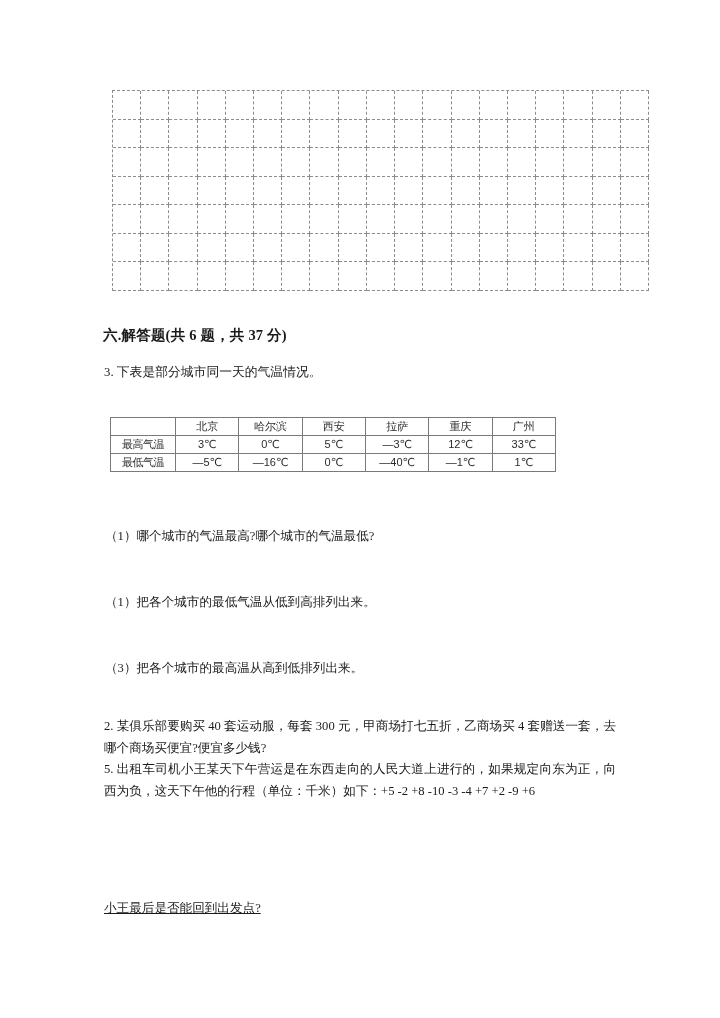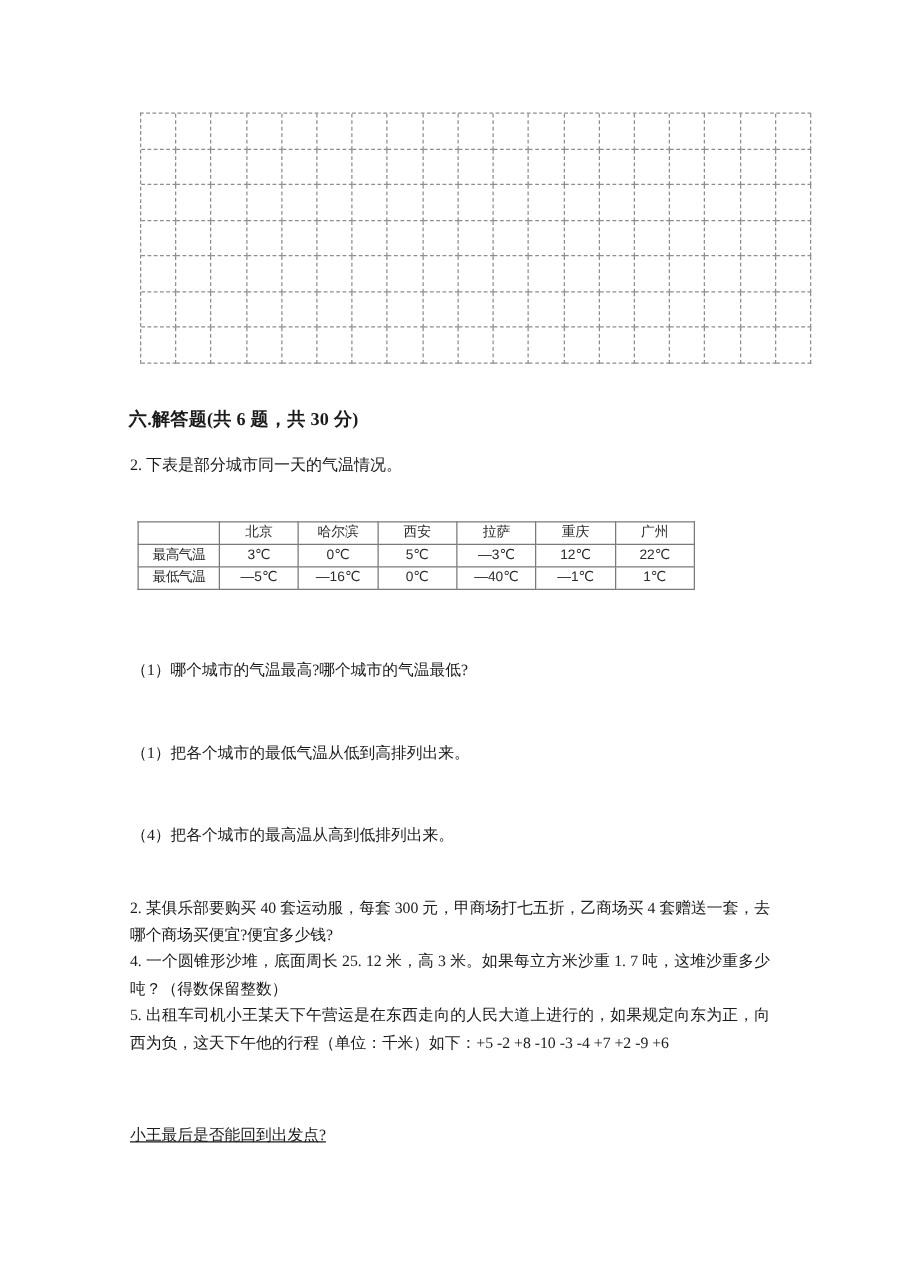--- a/index.html
+++ b/index.html
@@ -256,23 +256,23 @@
     <div class="gcell" style="border-right-color: rgb(141, 141, 141); border-bottom-color: rgb(141, 141, 141); border-right-style: dashed; border-bottom-style: dashed;"></div>
     <div class="gcell" style="border-right-color: rgb(141, 141, 141); border-bottom-color: rgb(141, 141, 141); border-right-style: dashed; border-bottom-style: dashed;"></div>
     <div class="gcell" style="border-right-color: rgb(141, 141, 141); border-bottom-color: rgb(141, 141, 141); border-right-style: dashed; border-bottom-style: dashed;"></div>
     <div class="gcell" style="border-right-color: rgb(141, 141, 141); border-bottom-color: rgb(141, 141, 141); border-right-style: dashed; border-bottom-style: dashed;"></div>
     <div class="gcell" style="border-right-color: rgb(141, 141, 141); border-bottom-color: rgb(141, 141, 141); border-right-style: dashed; border-bottom-style: dashed;"></div>
     <div class="gcell" style="border-right-color: rgb(141, 141, 141); border-bottom-color: rgb(141, 141, 141); border-right-style: dashed; border-bottom-style: dashed;"></div>
     <div class="gcell" style="border-right-color: rgb(141, 141, 141); border-bottom-color: rgb(141, 141, 141); border-right-style: dashed; border-bottom-style: dashed;"></div>
     <div class="gcell" style="border-right-color: rgb(141, 141, 141); border-bottom-color: rgb(141, 141, 141); border-right-style: dashed; border-bottom-style: dashed;"></div>
   </div>
 
-<div id="section-heading">六.解答题(共 6 题，共 30 分)</div>
-
-<div id="q1-stem">2. 下表是部分城市同一天的气温情况。</div>
+<div id="section-heading">六.解答题(共 6 题，共 37 分)</div>
+
+<div id="q1-stem">3. 下表是部分城市同一天的气温情况。</div>
 
 <table id="temp-table">
   <thead>
     <tr>
       <td class="rowhead"></td>
       <td>北京</td>
       <td>哈尔滨</td>
       <td>西安</td>
       <td>拉萨</td>
       <td>重庆</td>
@@ -280,37 +280,36 @@
     </tr>
   </thead>
   <tbody>
     <tr>
       <td class="rowhead">最高气温</td>
       <td>3℃</td>
       <td>0℃</td>
       <td>5℃</td>
       <td>—3℃</td>
       <td>12℃</td>
-      <td>22℃</td>
+      <td>33℃</td>
     </tr>
     <tr>
       <td class="rowhead">最低气温</td>
       <td>—5℃</td>
       <td>—16℃</td>
       <td>0℃</td>
       <td>—40℃</td>
       <td>—1℃</td>
       <td>1℃</td>
     </tr>
   </tbody>
 </table>
 
 <div class="subq" id="subq-0">（1）哪个城市的气温最高?哪个城市的气温最低?</div>
 <div class="subq" id="subq-1">（1）把各个城市的最低气温从低到高排列出来。</div>
-<div class="subq" id="subq-2">（4）把各个城市的最高温从高到低排列出来。</div>
+<div class="subq" id="subq-2">（3）把各个城市的最高温从高到低排列出来。</div>
 
 <div id="problem-block">
   <p class="problem">2. 某俱乐部要购买 40 套运动服，每套 300 元，甲商场打七五折，乙商场买 4 套赠送一套，去哪个商场买便宜?便宜多少钱?</p>
-  <p class="problem">4. 一个圆锥形沙堆，底面周长 25. 12 米，高 3 米。如果每立方米沙重 1. 7 吨，这堆沙重多少吨？（得数保留整数）</p>
   <p class="problem">5. 出租车司机小王某天下午营运是在东西走向的人民大道上进行的，如果规定向东为正，向西为负，这天下午他的行程（单位：千米）如下：+5 -2 +8 -10 -3 -4 +7 +2 -9 +6</p>
 </div>
 
 <div id="closing-question">小王最后是否能回到出发点?</div>
 
 </body></html>

